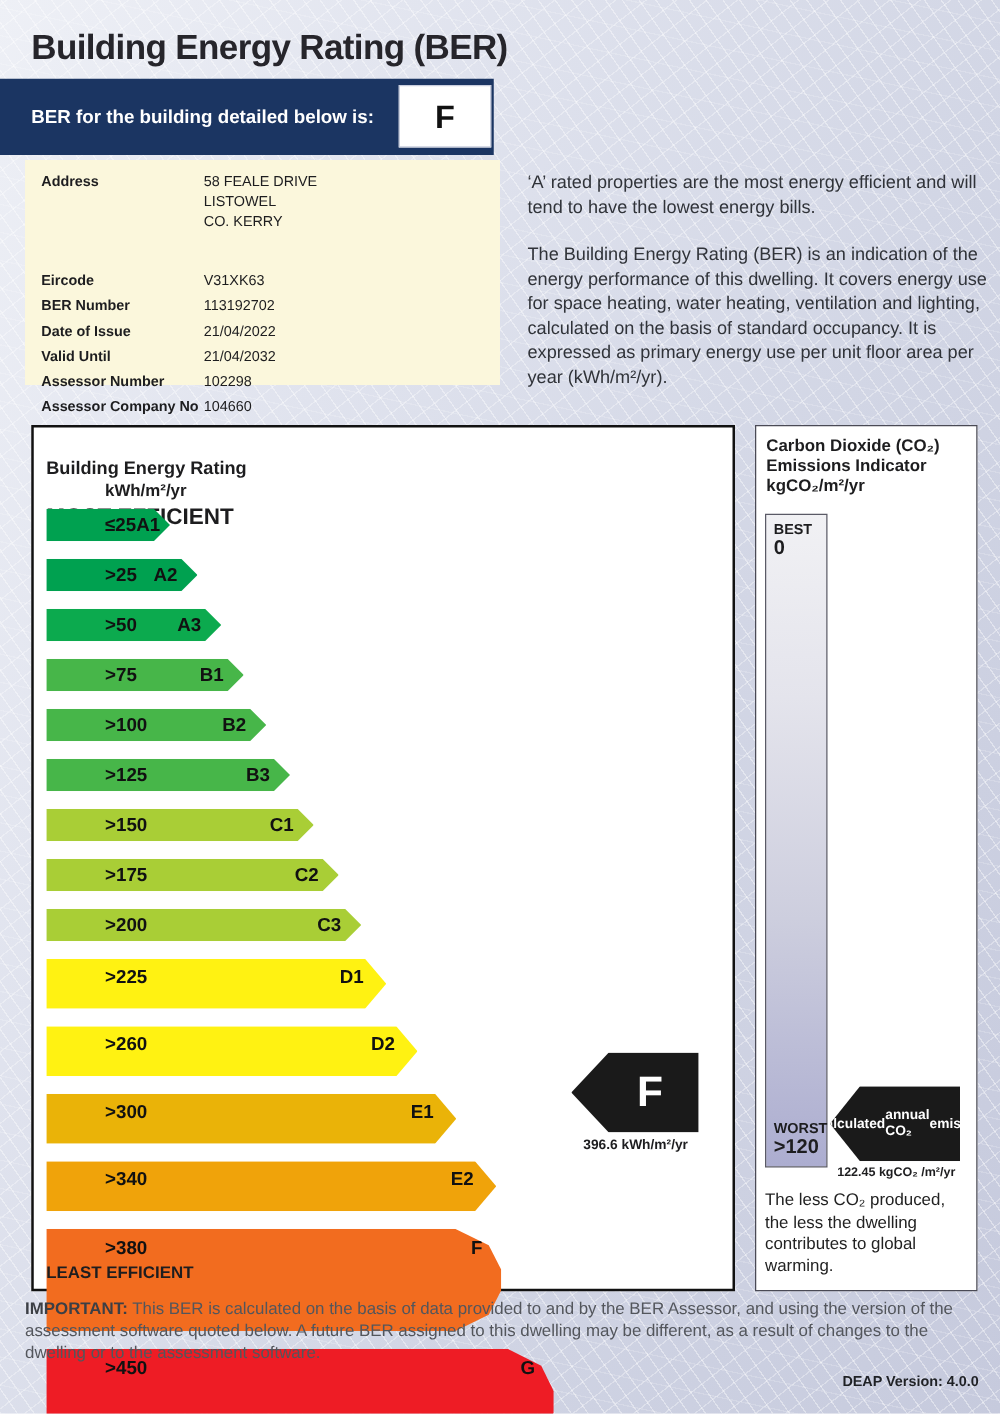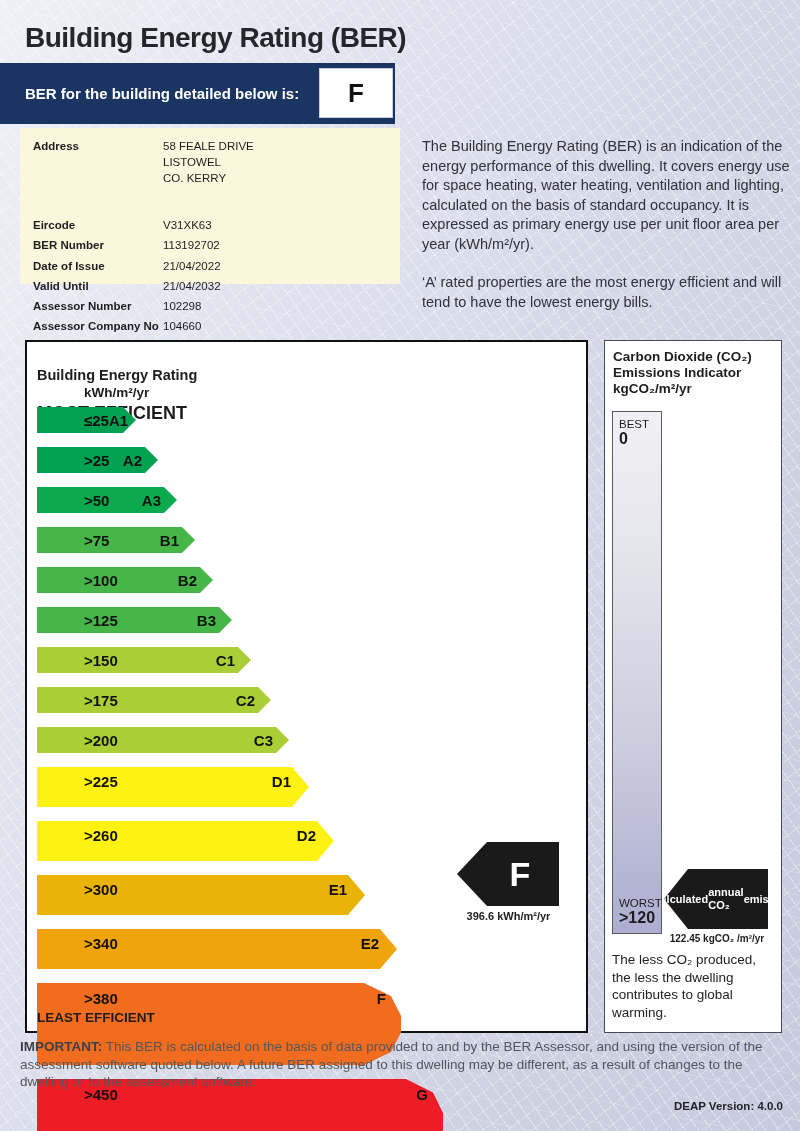--- a/index.html
+++ b/index.html
@@ -15,21 +15,21 @@
       linear-gradient(115deg,#eef0f6 0%,#e0e3ee 30%,#d2d6e5 62%,#c6cadd 100%);
   }
 
   .page-title { position:absolute; left:25px; top:22px; font-size:28px; font-weight:bold; color:#26252b; letter-spacing:-0.5px; }
 
   .banner { position:absolute; left:0; top:63px; width:395px; height:61px; background:#1b3562; display:flex; align-items:center; }
   .banner-label { color:#ffffff; font-size:15px; font-weight:600; padding-left:25px; }
   .rating-box { position:absolute; left:319px; top:5px; width:74px; height:50px; background:#ffffff; border:1px solid #c9cede; display:flex; align-items:center; justify-content:center; }
   .rating-box span { font-size:26px; font-weight:bold; color:#111; }
 
-  .details-panel { position:absolute; left:20px; top:128px; width:380px; height:156px; background:#fbf7dc; padding:10px 13px; font-size:11.5px; }
+  .details-panel { position:absolute; left:20px; top:128px; width:380px; height:180px; background:#fbf7dc; padding:10px 13px; font-size:11.5px; }
   .drow { display:grid; grid-template-columns:130px 1fr; line-height:20.3px; }
   .drow .dlabel { font-weight:bold; }
   .address-row { display:grid; grid-template-columns:130px 1fr; }
   .address-row .dlabel { font-weight:bold; line-height:16px; }
   .address-lines div { line-height:16px; }
   .rows-block { margin-top:29px; }
 
   .info-text { position:absolute; left:422px; top:137px; width:372px; font-size:14.5px; line-height:19.5px; color:#303339; }
   .info-text p + p { margin-top:19px; }
 
@@ -60,21 +60,21 @@
   .current-pointer { position:absolute; left:430px; top:500px; width:102px; height:64px; background:#1a1a1a; color:#fff;
           clip-path:polygon(0 50%, 30px 0, 100% 0, 100% 100%, 30px 100%);
           display:flex; align-items:center; justify-content:center; padding-left:24px; font-size:34px; font-weight:bold; }
   .current-value { position:absolute; left:424px; top:568px; width:115px; text-align:center; font-size:11px; font-weight:bold; }
 
   .co2-head { margin:8px 0 0 8px; font-size:13.5px; font-weight:bold; line-height:16px; }
   .co2-bar { position:absolute; left:7px; top:70px; width:50px; height:523px; border:1px solid #5a5a66;
           background:linear-gradient(180deg,#f1f1f4 0%,#e4e4ec 28%,#cdcede 62%,#acadd0 100%); }
   .co2-best { position:absolute; left:6px; top:6px; }
   .co2-worst { position:absolute; left:6px; bottom:6px; }
-  .co2-minmax-label { font-size:11.5px; font-weight:normal;text-align:center; }
+  .co2-minmax-label { font-size:11.5px; font-weight:bold;text-align:center; }
   .co2-minmax-value { font-size:16px; font-weight:bold; }
   .co2-pointer { position:absolute; left:59px; top:528px; width:104px; height:60px; background:#1a1a1a; color:#fff;
           clip-path:polygon(0 50%, 24px 0, 100% 0, 100% 100%, 24px 100%);
           display:flex; flex-direction:row; align-items:center; justify-content:center; padding-left:18px;
           font-size:11px; font-weight:bold; line-height:13px; }
   .co2-value { position:absolute; left:52px; top:592px; width:120px; text-align:center; font-size:10px; font-weight:bold; }
   .co2-note { position:absolute; left:7px; top:610px; width:164px; font-size:13.5px; line-height:17.5px; color:#222; }
 
   .footer-text { position:absolute; left:20px; top:1038px; width:758px; font-size:13.5px; line-height:17.5px; color:#53565c; }
   .footer-text b { color:#3c3f45; }
@@ -125,22 +125,22 @@
           <span class="dvalue">102298</span>
         </div>
         <div class="drow">
           <span class="dlabel">Assessor Company No</span>
           <span class="dvalue">104660</span>
         </div>
       </div>
   </div>
 
   <div class="info-text">
+    <p>‘A’ rated properties are the most energy efficient and will tend to have the lowest energy bills.</p>
     <p>The Building Energy Rating (BER) is an indication of the energy performance of this dwelling.  It covers energy use for space heating, water heating, ventilation and lighting, calculated on the basis of standard occupancy. It is expressed as primary energy use per unit floor area per year (kWh/m²/yr).</p>
-    <p>‘A’ rated properties are the most energy efficient and will tend to have the lowest energy bills.</p>
   </div>
 
   <section class="panel chart-panel">
     <div class="chart-head">
       <div class="l1">Building Energy Rating</div>
       <div class="l2">kWh/m²/yr</div>
       <div class="l3">MOST EFFICIENT</div>
     </div>
     <div class="bands">
         <div class="band" style="width: 99px; height: 26px; background: rgb(0, 161, 80);">

